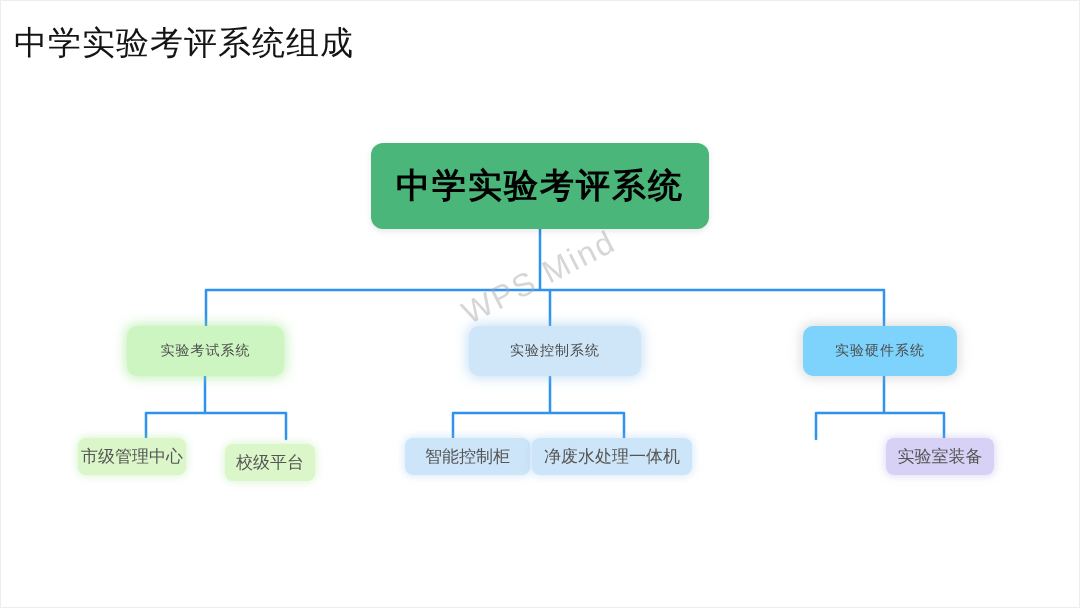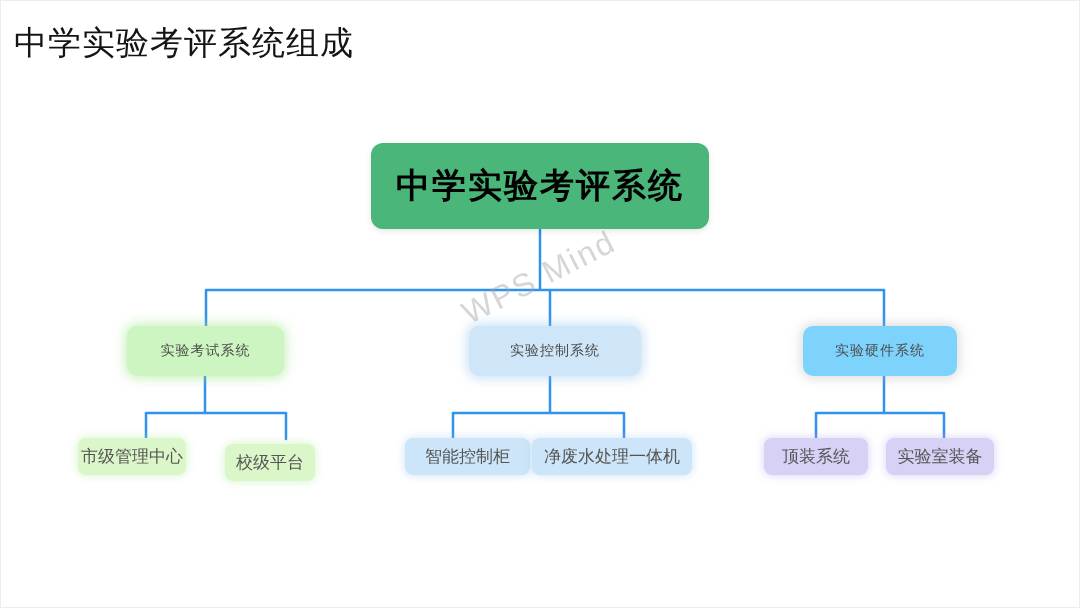--- a/index.html
+++ b/index.html
@@ -153,17 +153,16 @@
   <div class="node lvl2 hardware">实验硬件系统</div>
 
   <div class="node leaf green l00">市级管理中心</div>
 
   <div class="node leaf green l01">校级平台</div>
 
   <div class="node leaf blue l10">智能控制柜</div>
 
   <div class="node leaf blue l11">净废水处理一体机</div>
 
-  <div class="node leaf purple l20">顶装系统</div>
 
   <div class="node leaf purple l21">实验室装备</div>
 
 </div>
 
 </body></html>

